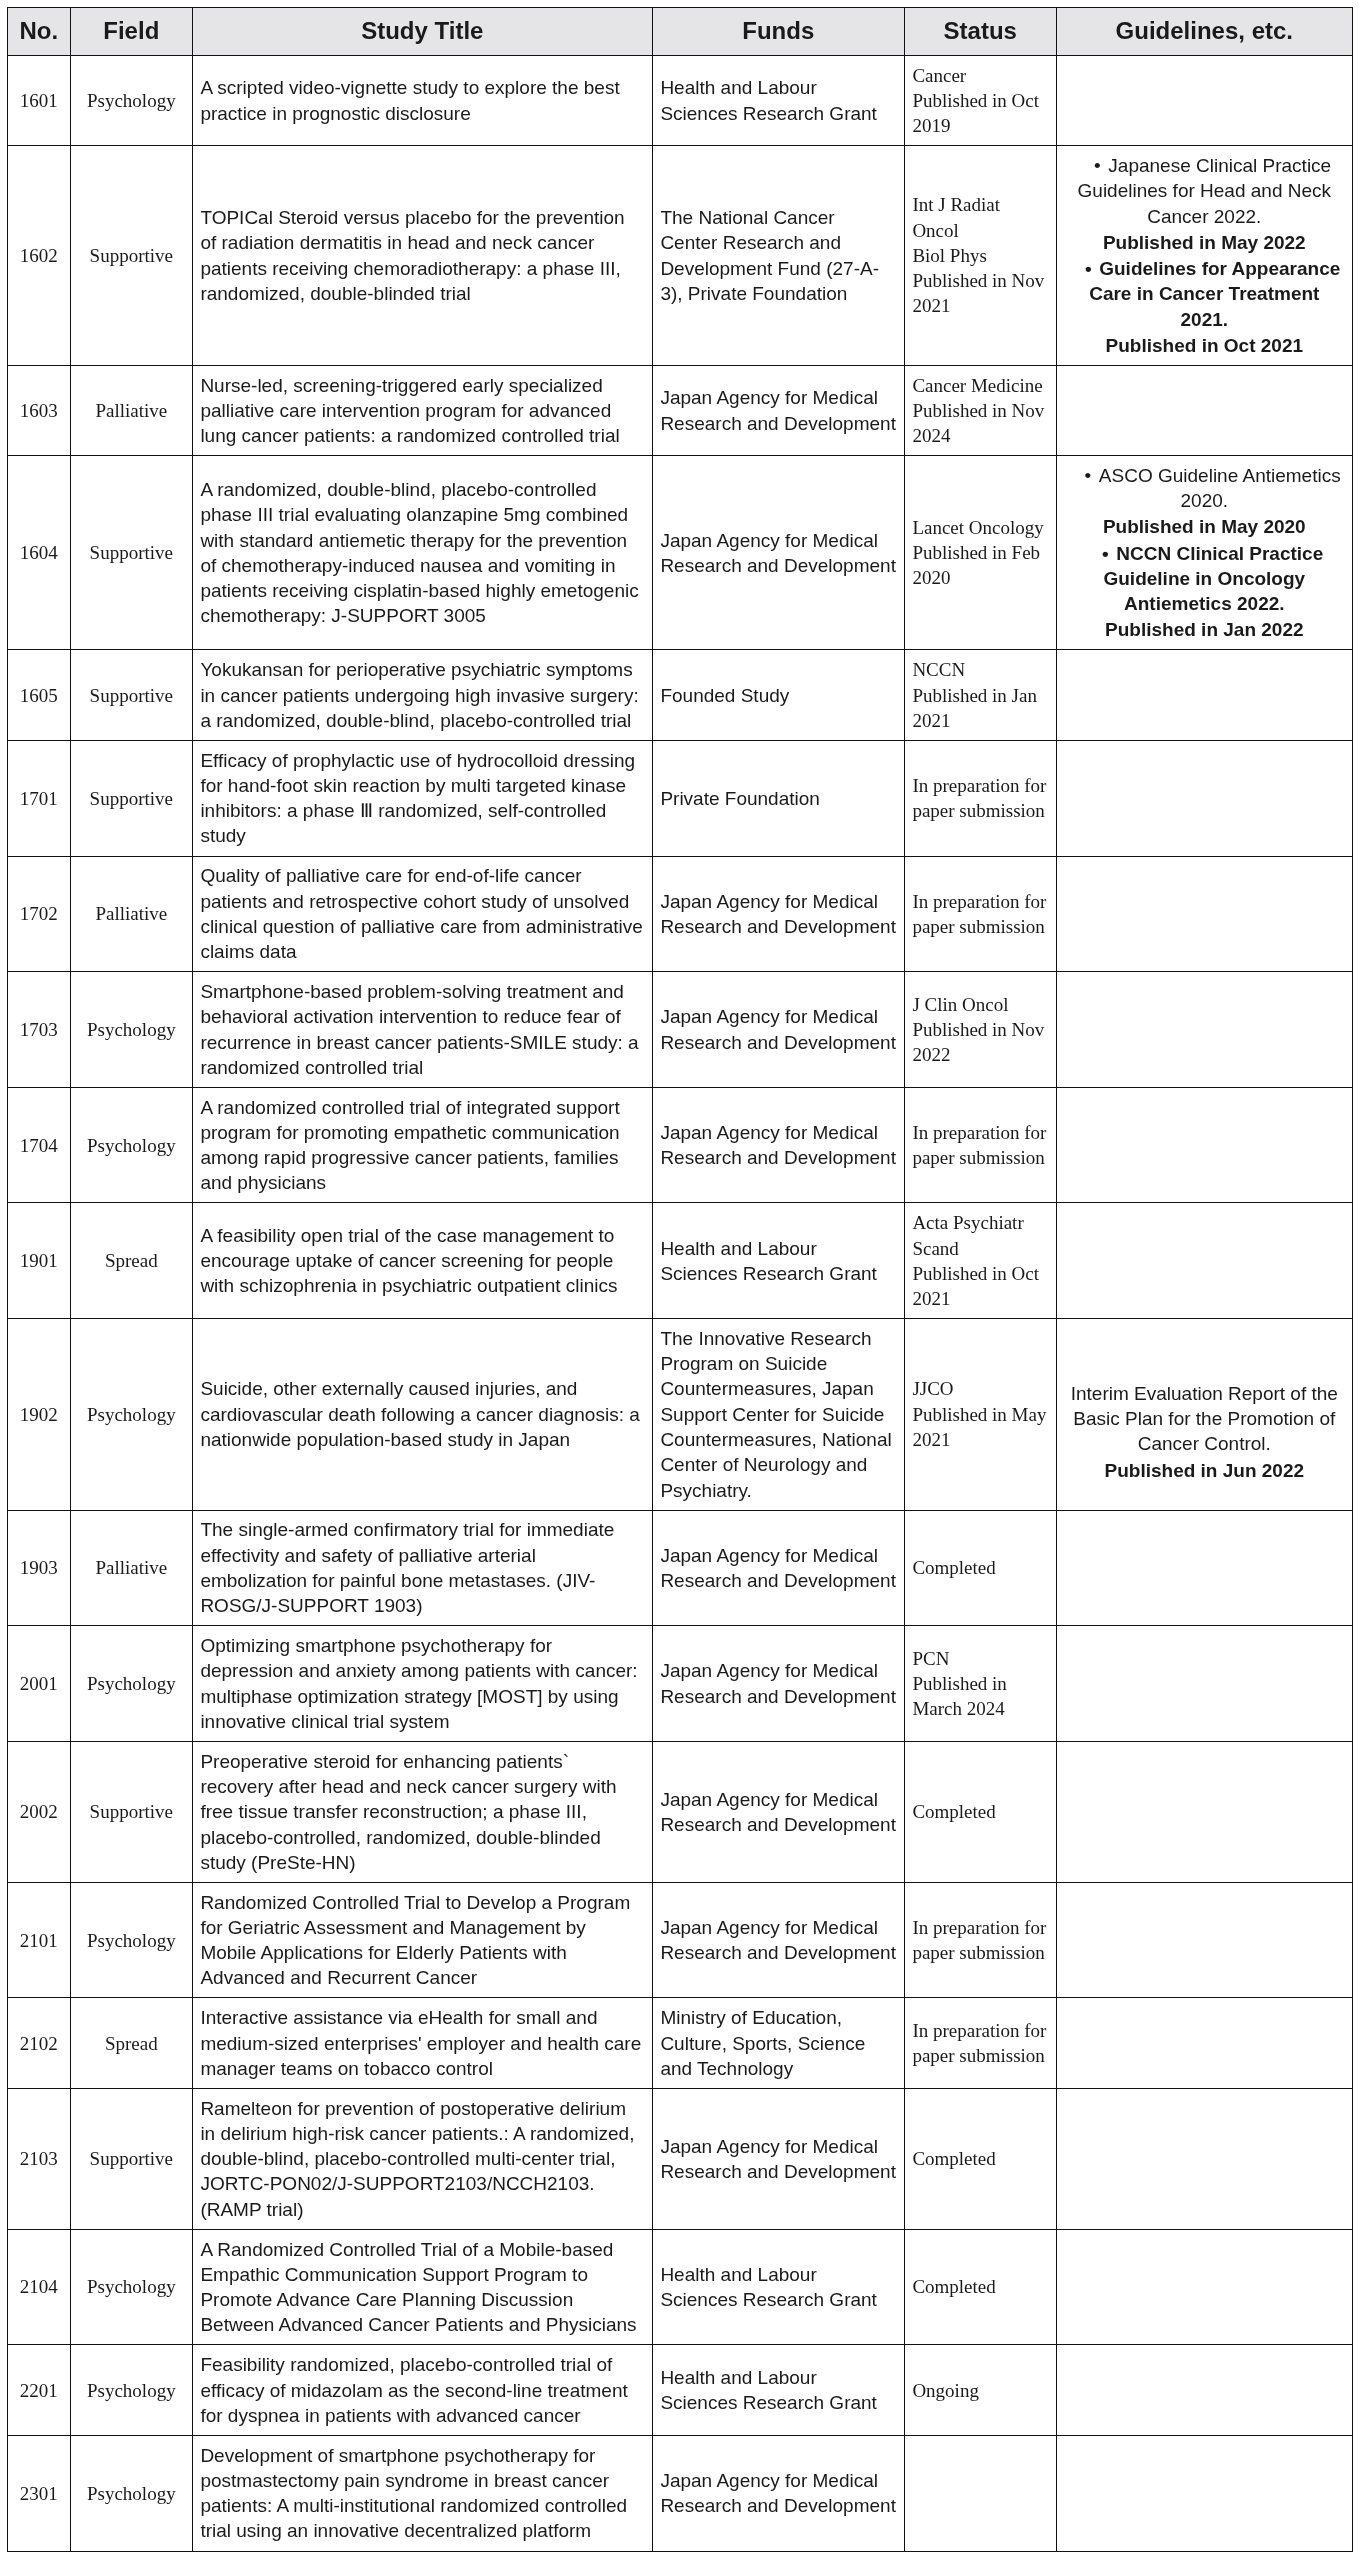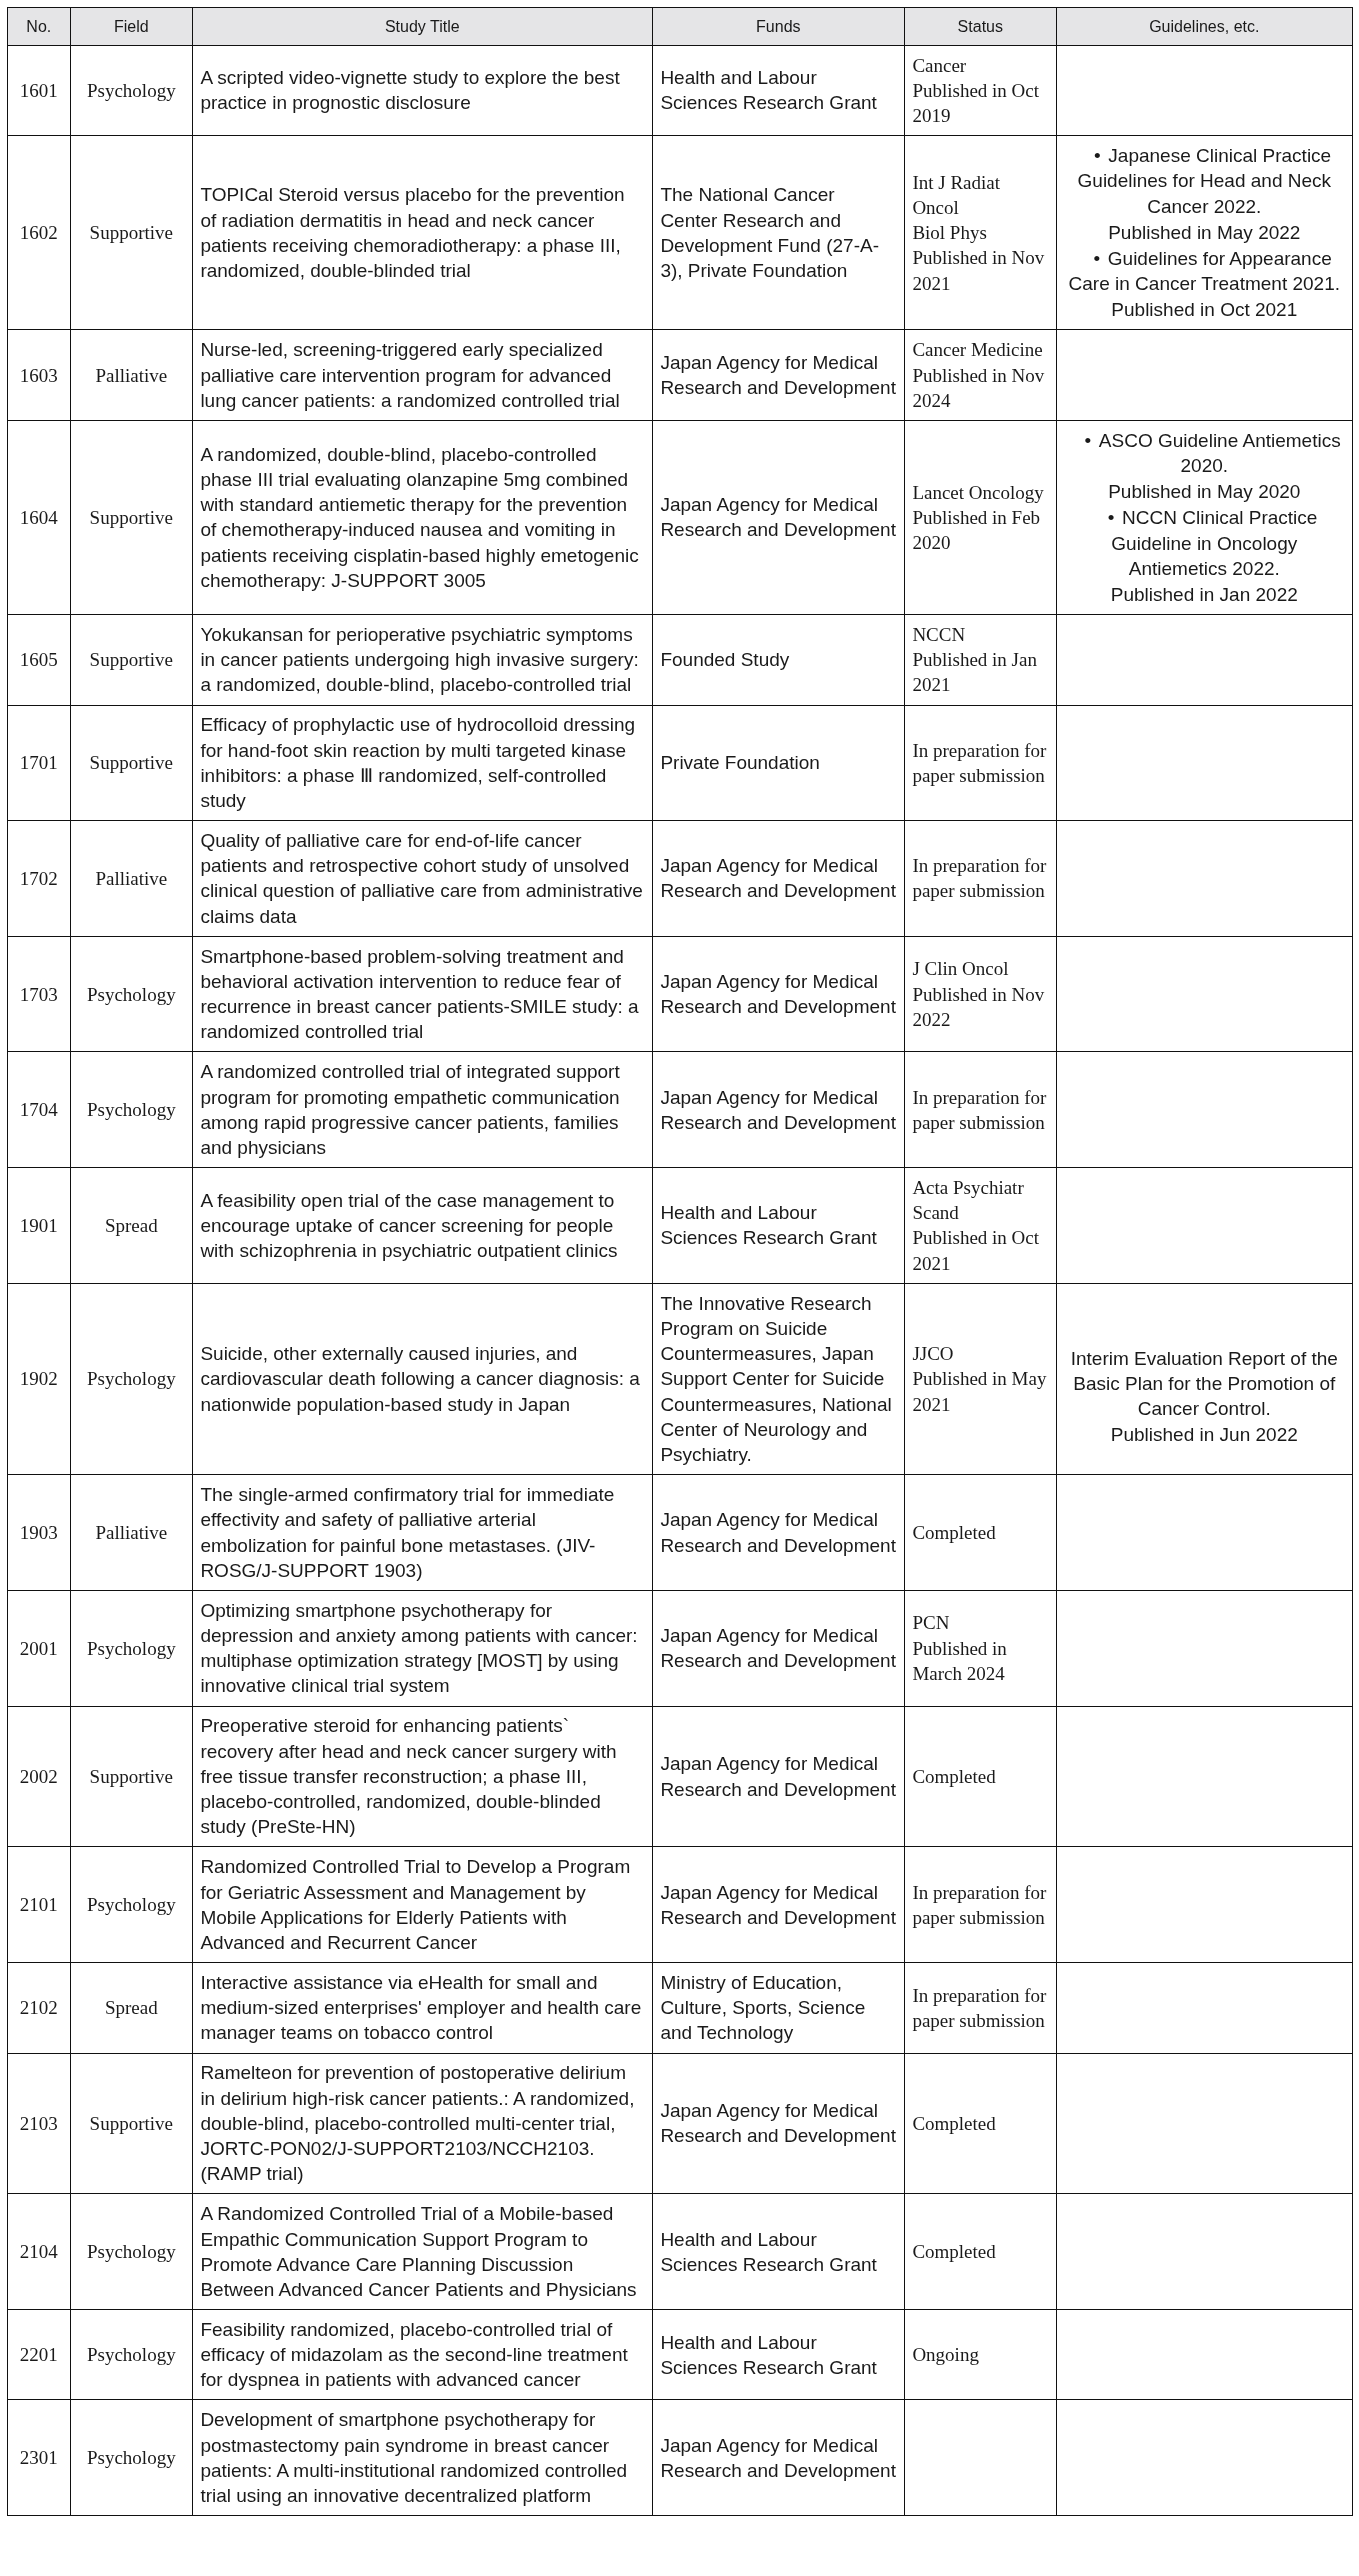--- a/index.html
+++ b/index.html
@@ -39,42 +39,42 @@
     vertical-align: middle;
     font-size: 19px;
     line-height: 1.33;
     padding: 6.8px 7.6px;
     box-sizing: border-box;
     word-wrap: break-word;
     overflow-wrap: break-word;
   }
   table.study-table thead th {
     background: #e5e5e7;
-    font-weight: normal;
+    font-weight: bold;
     text-align: center;
-    font-size: 16px;
+    font-size: 24px;
     padding: 7.6px 4.6px;
     height: 38px;
   }
   td.cell-no,
   td.cell-field {
     text-align: center;
     white-space: nowrap;
     font-family: Liberation Serif, serif;
   }
   td.cell-title,
   td.cell-funds,
   td.cell-status,
   td.cell-guide {
     text-align: left;
   }
   td.cell-guide { padding-left: 9px; text-align: center; }
 
   .gl-item { display: block; }
-  .gl-item + .gl-item { margin-top: 0.05em; }
+  .gl-item + .gl-item { margin-top: 0.05em; font-weight: bold; }
   .gl-bullet-line { display: block; text-indent: 16.7px; }
   .gl-bullet { margin-right: 7.6px; }
   .gl-plain { display: block; margin-top: 35px; }
 
   .nl { display: block; font-family: Liberation Serif, serif; }
 </style>
 </head>
 <body>
 
 <div class="page">

